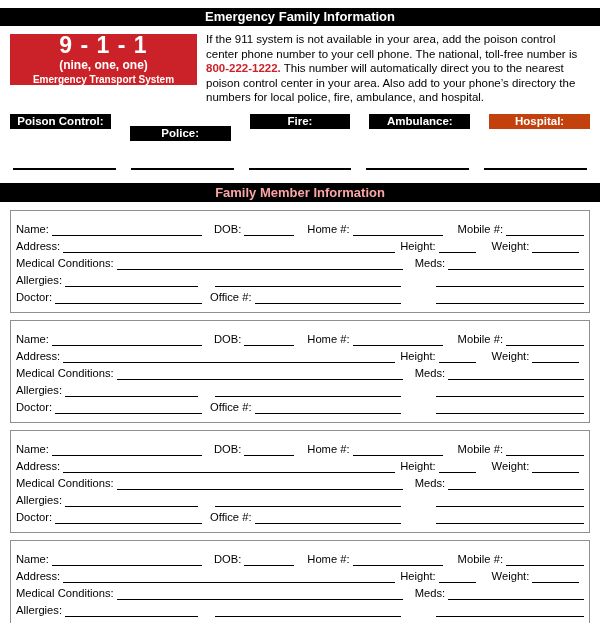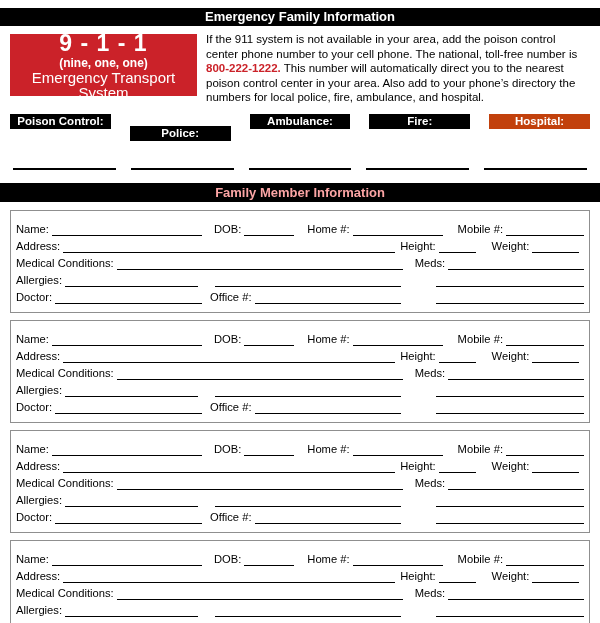--- a/index.html
+++ b/index.html
@@ -10,27 +10,27 @@
     width: 600px; height: 18px; background: #000; color: #fff;
     font-size: 13px; font-weight: bold; text-align: center; line-height: 18px;
   }
   .title-bar { margin-top: 8px; }
 
   .content { padding: 0 10px; }
 
   
   .top-section { display: flex; gap: 9px; margin-top: 5px; align-items: flex-start; }
   .red-box {
-    margin-top: 3px; width: 187px; height: 62px; flex: 0 0 187px;
+    margin-top: 3px; width: 187px; height: 51px; flex: 0 0 187px;
     color: #fff; text-align: center; display: flex; flex-direction: column;
     justify-content: center; padding: 2px 0;
   }
   .nine-one-one { font-size: 23px; font-weight: bold; line-height: 26px; letter-spacing: 1px; }
   .nine-words  { font-size: 12px; font-weight: bold; line-height: 14px; }
-  .ets         { font-size: 15px; font-weight: normal; line-height: 15px; }
+  .ets         { font-size: 10px; font-weight: bold; line-height: 15px; }
 
   .instructions { flex: 1; font-size: 11.5px; line-height: 14.5px; margin-top: 1px; max-width: 389px; }
   .phone-red { font-weight: bold; }
 
   
   .contacts-row { display: flex; gap: 19px; margin-top: 9px; }
   .contact-col { flex: 1; }
   .contact-box {
     background: #000; color: #fff; font-size: 11.5px; font-weight: bold;
     text-align: center; height: 15px; line-height: 15px;
@@ -88,24 +88,24 @@
   </div>
 
   <div class="contacts-row">
     <div class="contact-col">
         <div class="contact-box" style="background: rgb(0, 0, 0);">Poison Control:</div>
       </div>
     <div class="contact-col">
         <div class="contact-box" style="background: rgb(0, 0, 0); margin-top: 12px;">Police:</div>
       </div>
     <div class="contact-col">
+        <div class="contact-box" style="background: rgb(0, 0, 0);">Fire:</div>
+      </div>
+    <div class="contact-col">
         <div class="contact-box" style="background: rgb(0, 0, 0);">Ambulance:</div>
-      </div>
-    <div class="contact-col">
-        <div class="contact-box" style="background: rgb(0, 0, 0);">Fire:</div>
       </div>
     <div class="contact-col">
         <div class="contact-box" style="background: #c2410c;">Hospital:</div>
       </div>
   </div>
 
   <div class="contact-lines">
     <div class="contact-line"></div>
     <div class="contact-line"></div>
     <div class="contact-line"></div>

